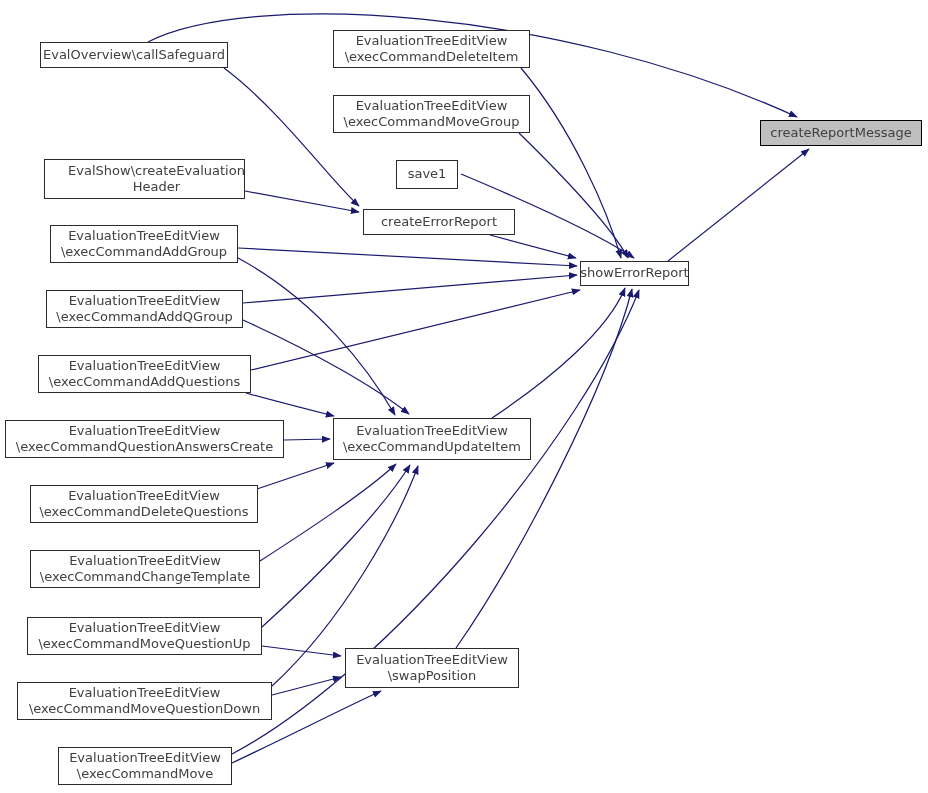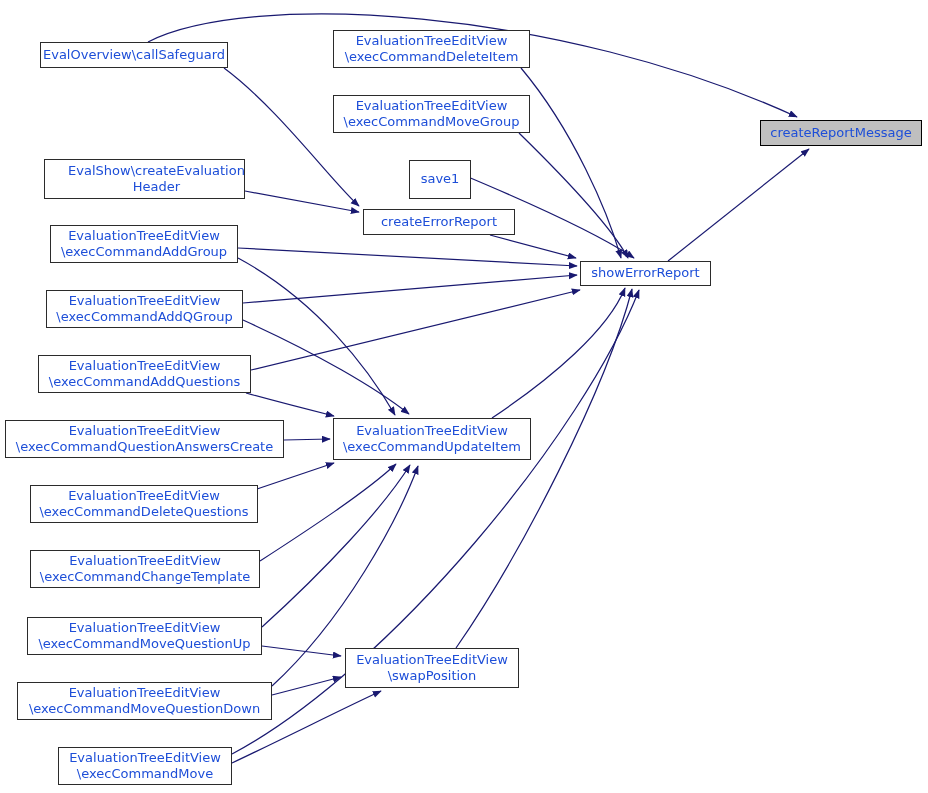--- a/index.html
+++ b/index.html
@@ -11,21 +11,21 @@
     font-family:"DejaVu Sans",sans-serif;
   }
   .edge-layer{position:absolute;left:0;top:0;width:928px;height:793px;}
   .edge{fill:none;stroke:#191970;stroke-width:1.2px;}
   .node{
     position:absolute;
     display:flex;align-items:center;justify-content:center;
     box-sizing:border-box;
     background:#ffffff;
     border:1.5px solid #2b2b2b;
-    color:#1d4ed8;
+    color:#404040;
     font:13px/1.26 "DejaVu Sans",sans-serif;
     cursor:pointer;
   }
   .node span{white-space:pre-line;text-align:center;display:block;padding:0 3px;}
   .node.highlight{background:#bfbfbf;border-color:#000000;}
 </style>
 </head>
 <body>
 
 <div class="diagram">
@@ -68,34 +68,34 @@
         <span>EvalOverview\callSafeguard</span>
       </div>
       <div class="node" style="left: 333px; top: 30px; width: 197px; height: 38px;">
         <span>EvaluationTreeEditView
 \execCommandDeleteItem</span>
       </div>
       <div class="node" style="left: 333px; top: 95px; width: 197px; height: 38px;">
         <span>EvaluationTreeEditView
 \execCommandMoveGroup</span>
       </div>
-      <div class="node" style="left: 409px; top: 160px; width: 62px; height: 39px;">
+      <div class="node" style="left: 396px; top: 160px; width: 62px; height: 29px;">
         <span>save1</span>
       </div>
       <div class="node" style="left: 44px; top: 159px; width: 201px; height: 40px; padding-left: 24px;">
         <span>EvalShow\createEvaluation
 Header</span>
       </div>
       <div class="node" style="left: 363px; top: 209px; width: 152px; height: 26px;">
         <span>createErrorReport</span>
       </div>
       <div class="node highlight" style="left: 760px; top: 120px; width: 162px; height: 26px;">
         <span>createReportMessage</span>
       </div>
-      <div class="node" style="left: 580px; top: 261px; width: 131px; height: 25px;">
+      <div class="node" style="left: 580px; top: 261px; width: 109px; height: 25px;">
         <span>showErrorReport</span>
       </div>
       <div class="node" style="left: 50px; top: 225px; width: 188px; height: 38px;">
         <span>EvaluationTreeEditView
 \execCommandAddGroup</span>
       </div>
       <div class="node" style="left: 46px; top: 290px; width: 197px; height: 38px;">
         <span>EvaluationTreeEditView
 \execCommandAddQGroup</span>
       </div>

